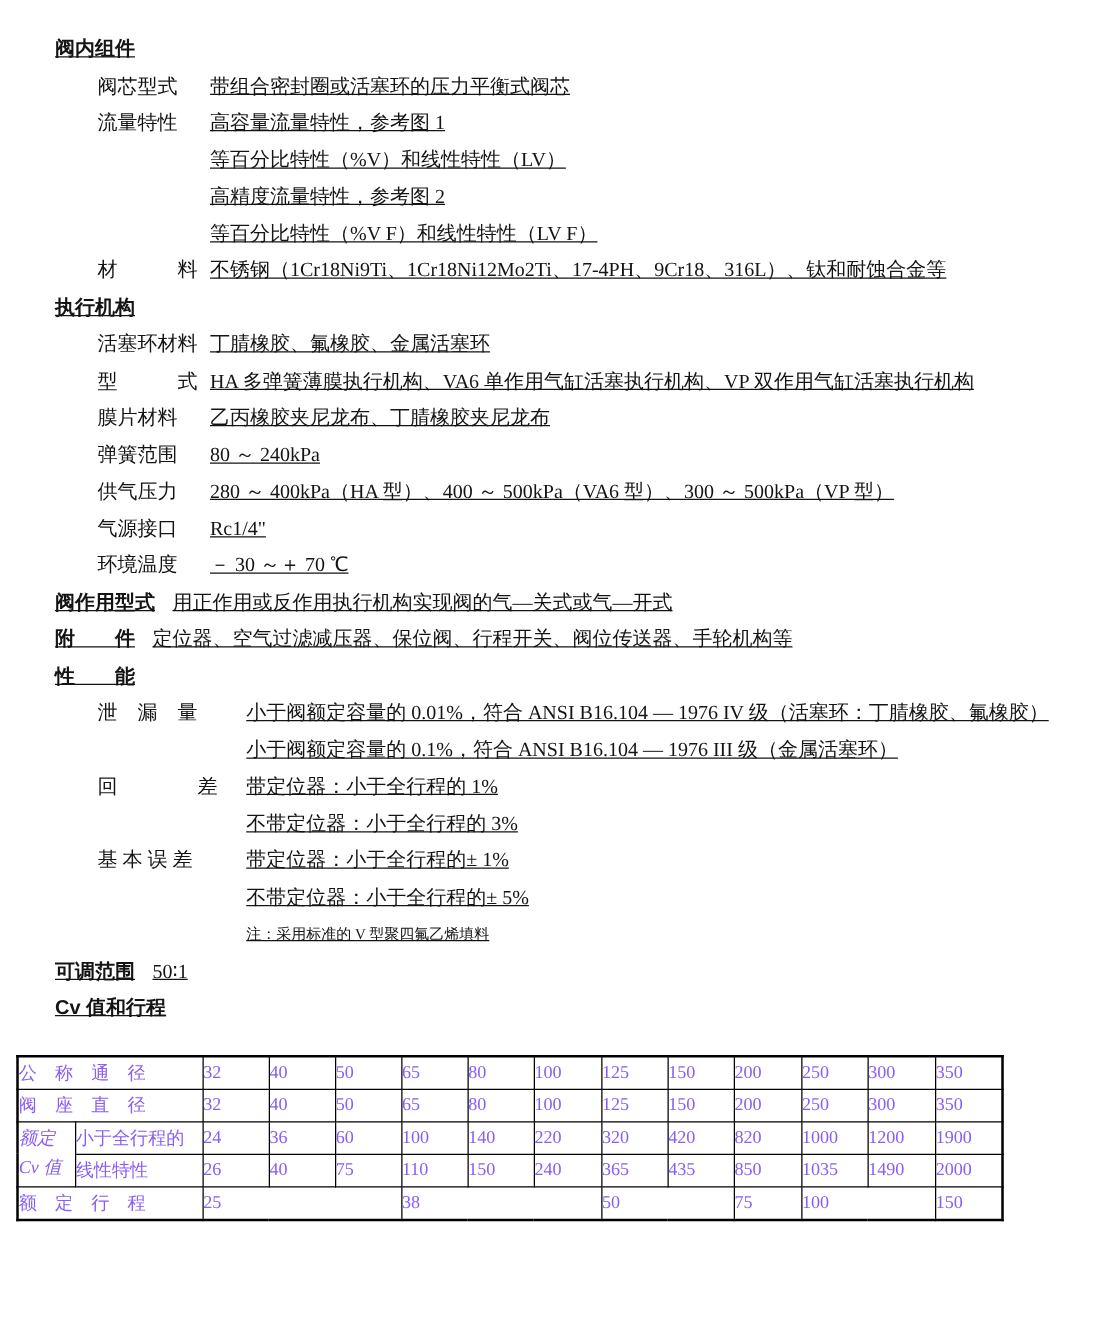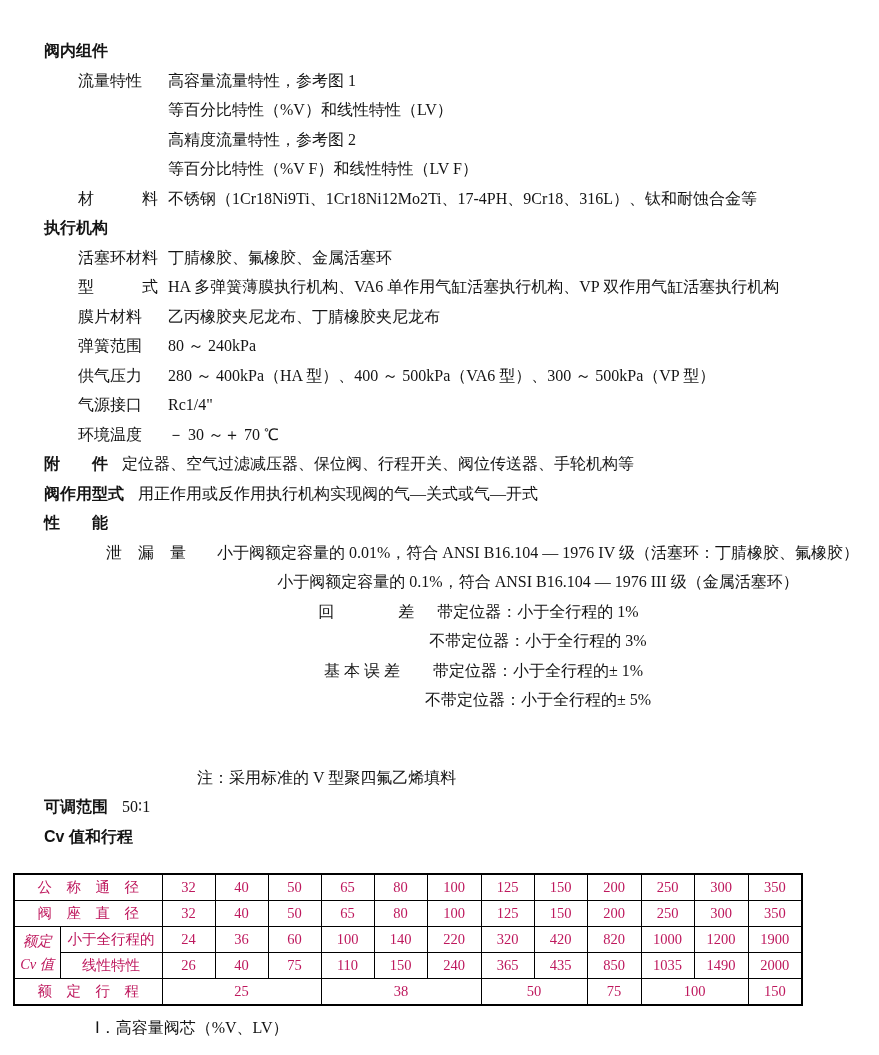--- a/index.html
+++ b/index.html
@@ -2,84 +2,85 @@
 <html><head>
 <meta charset="utf-8">
 <style>
   html,body { margin:0; padding:0; }
   body {
     width:879px; height:1055px; background:#ffffff;
     font-family:"Liberation Serif", serif; color:#141414;
     overflow:hidden;
   }
   .page { position:relative; width:879px; height:1055px; }
-  .doc { padding:36px 0 0 44px; }
+  .doc { padding:25px 0 0 44px;text-decoration:underline; }
 
   .line { line-height:29.5px; font-size:16px; white-space:nowrap; }
 
   
   .line.h .htext,
   .hv-lbl {
     font-family:"Liberation Sans", sans-serif;
     font-weight:bold; font-size:16px;
   }
 
   
   .row-a { padding-left:34px; }
   .lbl-a { display:inline-block; min-width:80px; margin-right:10px; vertical-align:top; }
 
   
-  .row-b { padding-left:34px;text-align:center; }
+  .row-b { padding-left:34px; }
   .lbl-b { display:inline-block; min-width:96px; margin-right:23px; vertical-align:top; }
 
   
   .hv-lbl { margin-right:14px; }
 
   
-  .row-note { padding-left:153px; font-size:16px;margin-top:48px; }
+  .row-note { padding-left:153px; font-size:12px; }
 
   
   table.cv-table {
     margin:22px 0 0 13px;
     border-collapse:collapse; table-layout:fixed;
     width:788px;
     border:2px solid #000;
   }
   table.cv-table td {
     border:1px solid #000;
     height:25px; padding:0;
-    text-align:center; vertical-align:middle;
-    font-size:14.5px; color:#be185d;
+    text-align:left; vertical-align:middle;
+    font-size:14.5px; color:#8b5cf6;
     overflow:hidden; white-space:nowrap;
   }
   td.grp div { line-height:23px;font-style:italic; }
 
   .fig-caption { margin:12px 0 0 95px; font-size:16px; }
 </style>
 </head>
 <body>
 
 <div class="page">
   <div class="doc" id="doc-lines">
       <div class="line h"><span class="htext">阀内组件</span></div>
+      <div class="line row-a"><span class="lbl-a">阀芯型式</span><span>带组合密封圈或活塞环的压力平衡式阀芯</span></div>
       <div class="line row-a"><span class="lbl-a">流量特性</span><span>高容量流量特性，参考图 1</span></div>
       <div class="line row-a"><span class="lbl-a"></span><span>等百分比特性（%V）和线性特性（LV）</span></div>
       <div class="line row-a"><span class="lbl-a"></span><span>高精度流量特性，参考图 2</span></div>
       <div class="line row-a"><span class="lbl-a"></span><span>等百分比特性（%V F）和线性特性（LV F）</span></div>
       <div class="line row-a"><span class="lbl-a">材　　　料</span><span>不锈钢（1Cr18Ni9Ti、1Cr18Ni12Mo2Ti、17-4PH、9Cr18、316L）、钛和耐蚀合金等</span></div>
       <div class="line h"><span class="htext">执行机构</span></div>
       <div class="line row-a"><span class="lbl-a">活塞环材料</span><span>丁腈橡胶、氟橡胶、金属活塞环</span></div>
       <div class="line row-a"><span class="lbl-a">型　　　式</span><span>HA 多弹簧薄膜执行机构、VA6 单作用气缸活塞执行机构、VP 双作用气缸活塞执行机构</span></div>
       <div class="line row-a"><span class="lbl-a">膜片材料</span><span>乙丙橡胶夹尼龙布、丁腈橡胶夹尼龙布</span></div>
       <div class="line row-a"><span class="lbl-a">弹簧范围</span><span>80 ～ 240kPa</span></div>
       <div class="line row-a"><span class="lbl-a">供气压力</span><span>280 ～ 400kPa（HA 型）、400 ～ 500kPa（VA6 型）、300 ～ 500kPa（VP 型）</span></div>
       <div class="line row-a"><span class="lbl-a">气源接口</span><span>Rc1/4"</span></div>
       <div class="line row-a"><span class="lbl-a">环境温度</span><span>－ 30 ～＋ 70 ℃</span></div>
+      <div class="line"><span class="hv-lbl">阀作用型式</span><span>用正作用或反作用执行机构实现阀的气—关式或气—开式</span></div>
       <div class="line"><span class="hv-lbl">附　　件</span><span>定位器、空气过滤减压器、保位阀、行程开关、阀位传送器、手轮机构等</span></div>
-      <div class="line"><span class="hv-lbl">阀作用型式</span><span>用正作用或反作用执行机构实现阀的气—关式或气—开式</span></div>
       <div class="line"><span class="hv-lbl">性　　能</span><span></span></div>
       <div class="line row-b"><span class="lbl-b">泄　漏　量</span><span>小于阀额定容量的 0.01%，符合 ANSI B16.104 — 1976 IV 级（活塞环：丁腈橡胶、氟橡胶）</span></div>
       <div class="line row-b"><span class="lbl-b"></span><span>小于阀额定容量的 0.1%，符合 ANSI B16.104 — 1976 III 级（金属活塞环）</span></div>
       <div class="line row-b"><span class="lbl-b">回　　　　差</span><span>带定位器：小于全行程的 1%</span></div>
       <div class="line row-b"><span class="lbl-b"></span><span>不带定位器：小于全行程的 3%</span></div>
       <div class="line row-b"><span class="lbl-b">基 本 误 差</span><span>带定位器：小于全行程的± 1%</span></div>
       <div class="line row-b"><span class="lbl-b"></span><span>不带定位器：小于全行程的± 5%</span></div>
       <div class="line row-note">注：采用标准的 V 型聚四氟乙烯填料</div>
       <div class="line"><span class="hv-lbl">可调范围</span><span>50∶1</span></div>
       <div class="line h"><span class="htext">Cv 值和行程</span></div>
@@ -172,14 +173,13 @@
           <td colspan="3">25</td>
           <td colspan="3">38</td>
           <td colspan="2">50</td>
           <td colspan="1">75</td>
           <td colspan="2">100</td>
           <td colspan="1">150</td>
         </tr>
       </tbody>
   </table>
 
-  <div class="fig-caption">Ⅰ．高容量阀芯（%V、LV）</div>
 </div>
 
 </body></html>

